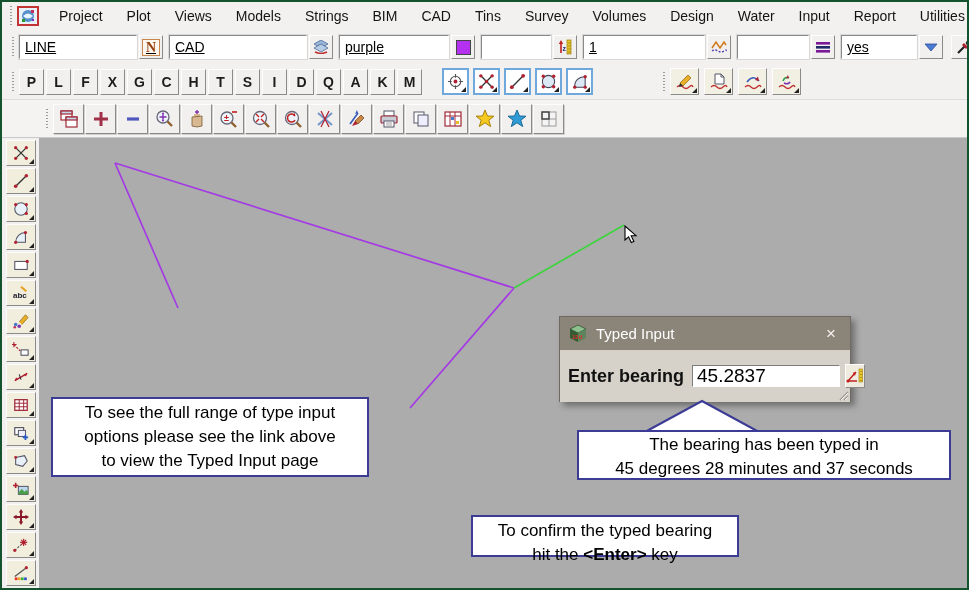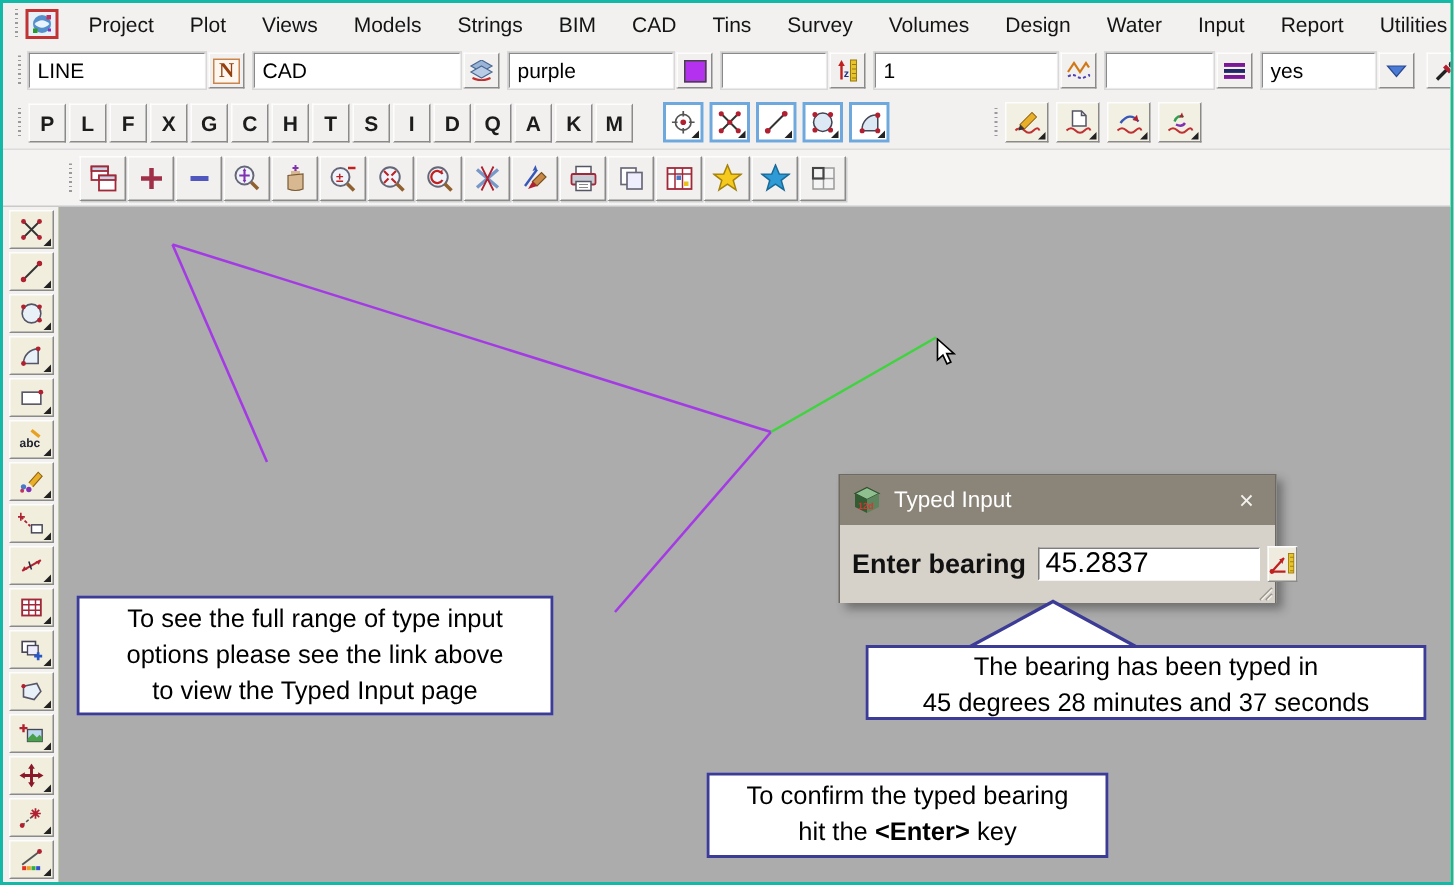--- a/index.html
+++ b/index.html
@@ -1,32 +1,32 @@
 <!DOCTYPE html>
 <html><head>
 <meta charset="utf-8">
 <style>
   * { box-sizing: border-box; margin: 0; padding: 0; }
   html,body { width: 969px; height: 590px; }
   body { font-family: "Liberation Sans", sans-serif; background:#fff; }
 
-  .window { width:969px; height:590px; border:2px solid #14b8a6; background:#bef264; overflow:hidden; position:relative; }
+  .window { width:969px; height:590px; border:2px solid #14532d; background:#c2410c; overflow:hidden; position:relative; }
 
   
   .grip { width:5px; height:20px; margin:0 3px;
     background-image: repeating-linear-gradient(#9a9a9a 0 1px, transparent 1px 3px);
     background-size:2px 100%; background-repeat:repeat-y; background-position:1px 0; flex:0 0 auto; }
 
   
   .menubar { height:28px; display:flex; align-items:center; padding-left:4px; background:#f2f1f0; }
   .app-icon { width:22px; height:20px; border:2px solid #c23434; background:#e8f0f8; display:flex; align-items:center; justify-content:center; margin-right:8px; flex:0 0 auto; }
   .menu-item { font-size:14px; color:#141414; padding:4px 12px; cursor:default; white-space:nowrap; }
 
   
-  .toolbar2 { height:34px; display:flex; align-items:center; padding-left:6px; background:#f2f1f0; }
+  .toolbar2 { height:34px; display:flex; align-items:center; padding-left:6px; background:#f2f1f0;text-decoration:underline; }
   .field-group { display:flex; align-items:center; margin-right:6px; }
   .tb-input { height:24px; border:1px solid; border-color:#8a8a8a #fdfdfd #fdfdfd #8a8a8a; background:#fff; font-size:14px; padding:0 5px; font-family:"Liberation Sans",sans-serif; outline:1px solid #d8d8d8; }
   .tb-btn { width:24px; height:24px; margin-left:2px; background:#f1f0ee; border:1px solid; border-color:#fdfdfd #8a8a8a #8a8a8a #fdfdfd; display:flex; align-items:center; justify-content:center; cursor:pointer; flex:0 0 auto; }
   .swatch { width:15px; height:15px; border:1px solid #444; }
   .nchar { font-family:"Liberation Serif",serif; font-weight:bold; font-size:14px; color:#96400e; border:1px solid #c8854e; background:#fdf7ef; padding:0 3px; line-height:15px; }
 
   
   .toolbar3 { height:36px; display:flex; align-items:center; padding-left:6px; background:#f2f1f0; border-bottom:1px solid #dcdcdc; }
   .letter-btn { width:25px; height:26px; margin-right:2px; background:#f1f0ee; border:1px solid; border-color:#fdfdfd #8a8a8a #8a8a8a #fdfdfd; font-size:14px; font-weight:bold; color:#1c1c1c; display:flex; align-items:center; justify-content:center; cursor:pointer; font-family:"Liberation Sans",sans-serif; }
   .snap-btn { width:27px; height:27px; margin-right:4px; background:#fff; border:2px solid #6fa8dc; position:relative; display:flex; align-items:center; justify-content:center; cursor:pointer; }
@@ -55,21 +55,21 @@
   .dlg-label { font-size:18px; font-weight:bold; color:#111; margin-right:8px; white-space:nowrap; }
   .dlg-input { width:148px; height:22px; border:1px solid; border-color:#7d7d7d #fff #fff #7d7d7d; background:#fff; font-size:19px; padding:0 4px; font-family:"Liberation Sans",sans-serif; }
   .dlg-btn { width:26px; height:24px; margin-left:5px; background:#efecdf; border:1px solid; border-color:#fdfdfd #8a8a8a #8a8a8a #fdfdfd; display:flex; align-items:center; justify-content:center; cursor:pointer; }
   .dlg-grip { position:absolute; right:1px; bottom:1px; }
 
   
   .callout { position:absolute; background:#fff; border:2px solid #3c3c96; color:#000; text-align:center;
     font-size:17px; line-height:24px; font-family:"Liberation Sans",sans-serif; }
   .co-left  { left:12px; top:259px; width:318px; height:80px; padding-top:2px; }
   .co-bear  { left:538px; top:292px; width:374px; height:50px; padding-top:1px; }
-  .co-conf  { left:432px; top:377px; width:268px; height:57px; padding-top:2px; }
+  .co-conf  { left:432px; top:377px; width:268px; height:42px; padding-top:2px; }
   .co-tail  { position:absolute; left:604px; top:261px; width:118px; height:33px; }
 </style>
 </head>
 <body>
 
 <div class="window">
 
   <div class="menubar">
     <div class="grip"></div>
     <div class="app-icon">

